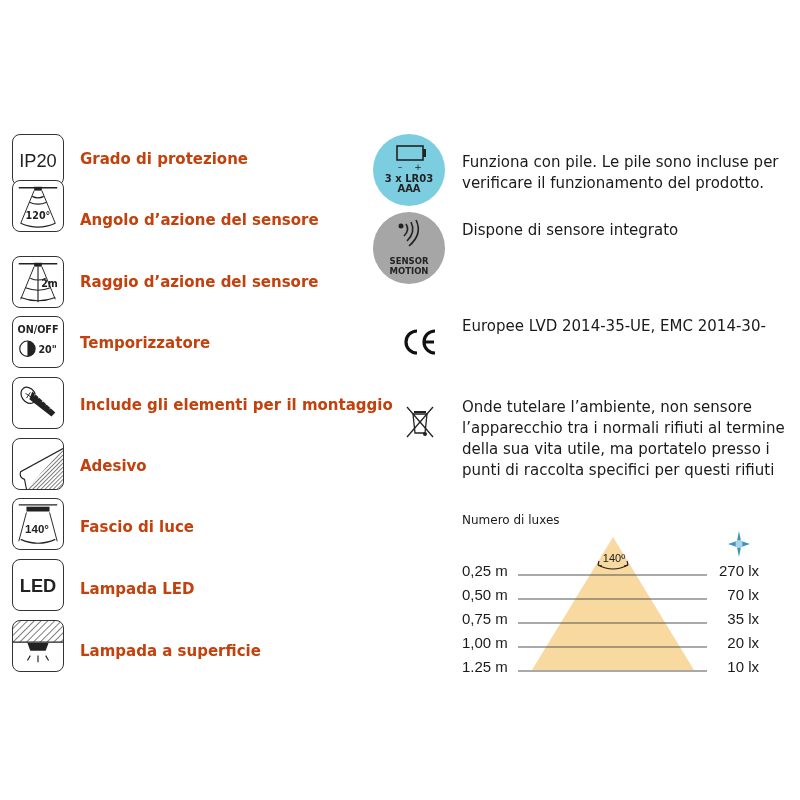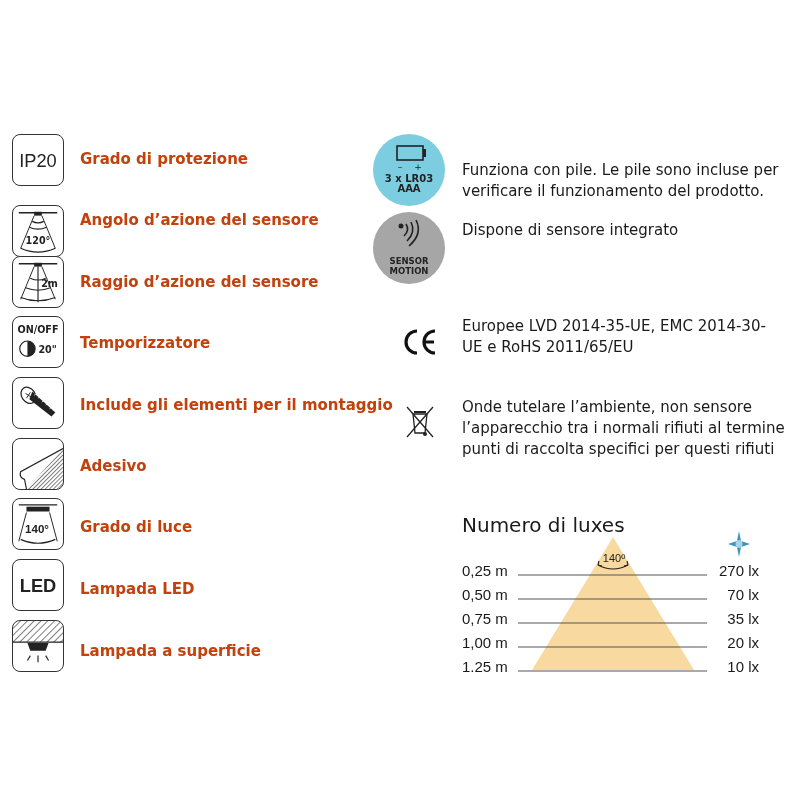--- a/index.html
+++ b/index.html
@@ -8,36 +8,36 @@
   .icon-box { position:absolute; left:12px; width:52px; height:52px;
               border:1.4px solid #333; border-radius:8px; box-sizing:border-box;
               background:#fff; overflow:hidden; }
   .icon-box svg { width:100%; height:100%; display:block; }
   .feat-label { position:absolute; left:80px; font-size:15px; color:#c2410c; white-space:nowrap;font-weight:bold; }
   .circle { position:absolute; left:373px; width:72px; height:72px; border-radius:50%; }
   .circle svg { width:100%; height:100%; display:block; }
   .right-text { position:absolute; left:462px; font-size:15px; line-height:21px; color:#1a1a1a; }
   .right-text div { white-space:nowrap; }
   .small-icon { position:absolute; }
-  .lux-title { position:absolute; left:462px; top:513px; font-size:20px; color:#1a1a1a; }
+  .lux-title { position:absolute; left:462px; top:513px; font-size:12px; color:#1a1a1a; }
   .dist-label { position:absolute; left:462px; font-family:"Liberation Sans", sans-serif; font-size:15px; color:#1a1a1a; }
   .lux-label { position:absolute; right:41px; font-family:"Liberation Sans", sans-serif; font-size:15px; color:#1a1a1a; text-align:left; }
   .pyramid { position:absolute; left:500px; top:530px; width:260px; height:150px; }
 </style>
 </head>
 <body>
 
 <div class="icon-box" style="top:134px">
   <svg viewBox="0 0 52 52">
       <text x="26" y="33" text-anchor="middle" font-family="Liberation Sans, sans-serif" font-size="19" fill="#222">IP20</text>
     </svg>
 </div>
 <div class="feat-label" style="top:150px">Grado di protezione</div>
 
-<div class="icon-box" style="top:205px">
+<div class="icon-box" style="top:180px">
   <svg viewBox="0 0 52 52">
     <line x1="6" y1="7" x2="46" y2="7" stroke="#222" stroke-width="1.5"></line>
     <rect x="22" y="6" width="8" height="4" fill="#222"></rect>
     <line x1="22" y1="10" x2="8" y2="44" stroke="#222" stroke-width="1"></line>
     <line x1="30" y1="10" x2="44" y2="44" stroke="#222" stroke-width="1"></line>
     <path d="M20 16 Q26 19 32 16" stroke="#222" fill="none" stroke-width="1.2"></path>
     <path d="M17 22 Q26 26 35 22" stroke="#222" fill="none" stroke-width="1.2"></path>
     <path d="M8 44 Q26 52 44 44" stroke="#222" fill="none" stroke-width="1.2"></path>
     <text x="26" y="40" text-anchor="middle" font-family="DejaVu Sans, sans-serif" font-weight="bold" font-size="10" fill="#222">120°</text>
   </svg>
@@ -96,21 +96,21 @@
 <div class="icon-box" style="top:498px">
   <svg viewBox="0 0 52 52">
     <line x1="6" y1="6" x2="46" y2="6" stroke="#222" stroke-width="1.3"></line>
     <rect x="14" y="8" width="24" height="5" fill="#222"></rect>
     <line x1="14" y1="14" x2="6" y2="44" stroke="#222" stroke-width="1"></line>
     <line x1="38" y1="14" x2="46" y2="44" stroke="#222" stroke-width="1"></line>
     <path d="M8 42 Q26 50 44 42" stroke="#222" fill="none" stroke-width="1.2"></path>
     <text x="25" y="35" text-anchor="middle" font-family="Liberation Sans, sans-serif" font-weight="bold" font-size="12" fill="#222">140°</text>
   </svg>
 </div>
-<div class="feat-label" style="top:518px">Grado di luce</div>
+<div class="feat-label" style="top:518px">Fascio di luce</div>
 
 <div class="icon-box" style="top:559px">
   <svg viewBox="0 0 52 52">
       <text x="26" y="33" text-anchor="middle" font-family="Liberation Sans, sans-serif" font-weight="bold" font-size="19" fill="#222">LED</text>
     </svg>
 </div>
 <div class="feat-label" style="top:580px">Lampada LED</div>
 
 <div class="icon-box" style="top:620px">
   <svg viewBox="0 0 52 52">
@@ -133,21 +133,21 @@
   <svg viewBox="0 0 72 72">
     <circle cx="36" cy="36" r="36" fill="#7dcde0"></circle>
     <rect x="24" y="12" width="26" height="14" fill="none" stroke="#222" stroke-width="1.6"></rect>
     <rect x="50" y="15" width="3" height="8" fill="#222"></rect>
     <text x="27" y="36" text-anchor="middle" font-family="DejaVu Sans, sans-serif" font-size="9" fill="#222">–</text>
     <text x="45" y="36" text-anchor="middle" font-family="DejaVu Sans, sans-serif" font-size="9" fill="#222">+</text>
     <text x="36" y="48" text-anchor="middle" font-family="DejaVu Sans, sans-serif" font-weight="bold" font-size="10" fill="#222">3 x LR03</text>
     <text x="36" y="58" text-anchor="middle" font-family="DejaVu Sans, sans-serif" font-weight="bold" font-size="10" fill="#222">AAA</text>
   </svg>
 </div>
-<div class="right-text" style="top:160px">
+<div class="right-text" style="top:152px">
   <div>Funziona con pile. Le pile sono incluse per</div>
   <div>verificare il funzionamento del prodotto.</div>
 </div>
 
 <div class="circle" style="top:212px">
   <svg viewBox="0 0 72 72">
     <circle cx="36" cy="36" r="36" fill="#a6a6a6"></circle>
     <circle cx="28" cy="14" r="2.5" fill="#222"></circle>
     <path d="M33 12 Q37 18 31 24" stroke="#222" fill="none" stroke-width="1.6"></path>
     <path d="M38 10 Q43 20 34 29" stroke="#222" fill="none" stroke-width="1.6"></path>
@@ -162,35 +162,35 @@
 
 <div class="small-icon" style="left:402px; top:327px; width:36px; height:30px;">
   <svg viewBox="0 0 36 30" width="36" height="30">
     <path d="M15 4 A11 11 0 1 0 15 26" stroke="#111" stroke-width="3.2" fill="none"></path>
     <path d="M33 4 A11 11 0 1 0 33 26" stroke="#111" stroke-width="3.2" fill="none"></path>
     <line x1="23" y1="15" x2="32" y2="15" stroke="#111" stroke-width="3"></line>
   </svg>
 </div>
 <div class="right-text" style="top:316px">
   <div>Europee LVD 2014-35-UE, EMC 2014-30-</div>
-  <div>UE e RoHS 2011/65/EU</div>
 </div>
 
 <div class="small-icon" style="left:405px; top:405px; width:30px; height:34px;">
   <svg viewBox="0 0 30 34" width="30" height="34">
     <rect x="9" y="6" width="12" height="2" fill="#222"></rect>
     <path d="M8 9 L22 9 L20 28 L10 28 Z" fill="none" stroke="#222" stroke-width="1.3"></path>
     <circle cx="20" cy="29" r="2" fill="#222"></circle>
     <line x1="2" y1="2" x2="28" y2="32" stroke="#222" stroke-width="1.3"></line>
     <line x1="28" y1="2" x2="2" y2="32" stroke="#222" stroke-width="1.3"></line>
   </svg>
 </div>
 <div class="right-text" style="top:397px">
   <div>Onde tutelare l’ambiente, non sensore</div>
   <div>l’apparecchio tra i normali rifiuti al termine</div>
+  <div>della sua vita utile, ma portatelo presso i</div>
   <div>punti di raccolta specifici per questi rifiuti</div>
 </div>
 
 <div class="lux-title">Numero di luxes</div>
 
 <svg class="pyramid" viewBox="0 0 260 150">
   <polygon points="113,7 32,140 194,140" fill="#f8d9a0"></polygon>
   <line x1="18" y1="45" x2="207" y2="45" stroke="#555" stroke-width="1.2"></line>
   <line x1="18" y1="69" x2="207" y2="69" stroke="#555" stroke-width="1.2"></line>
   <line x1="18" y1="93" x2="207" y2="93" stroke="#555" stroke-width="1.2"></line>

